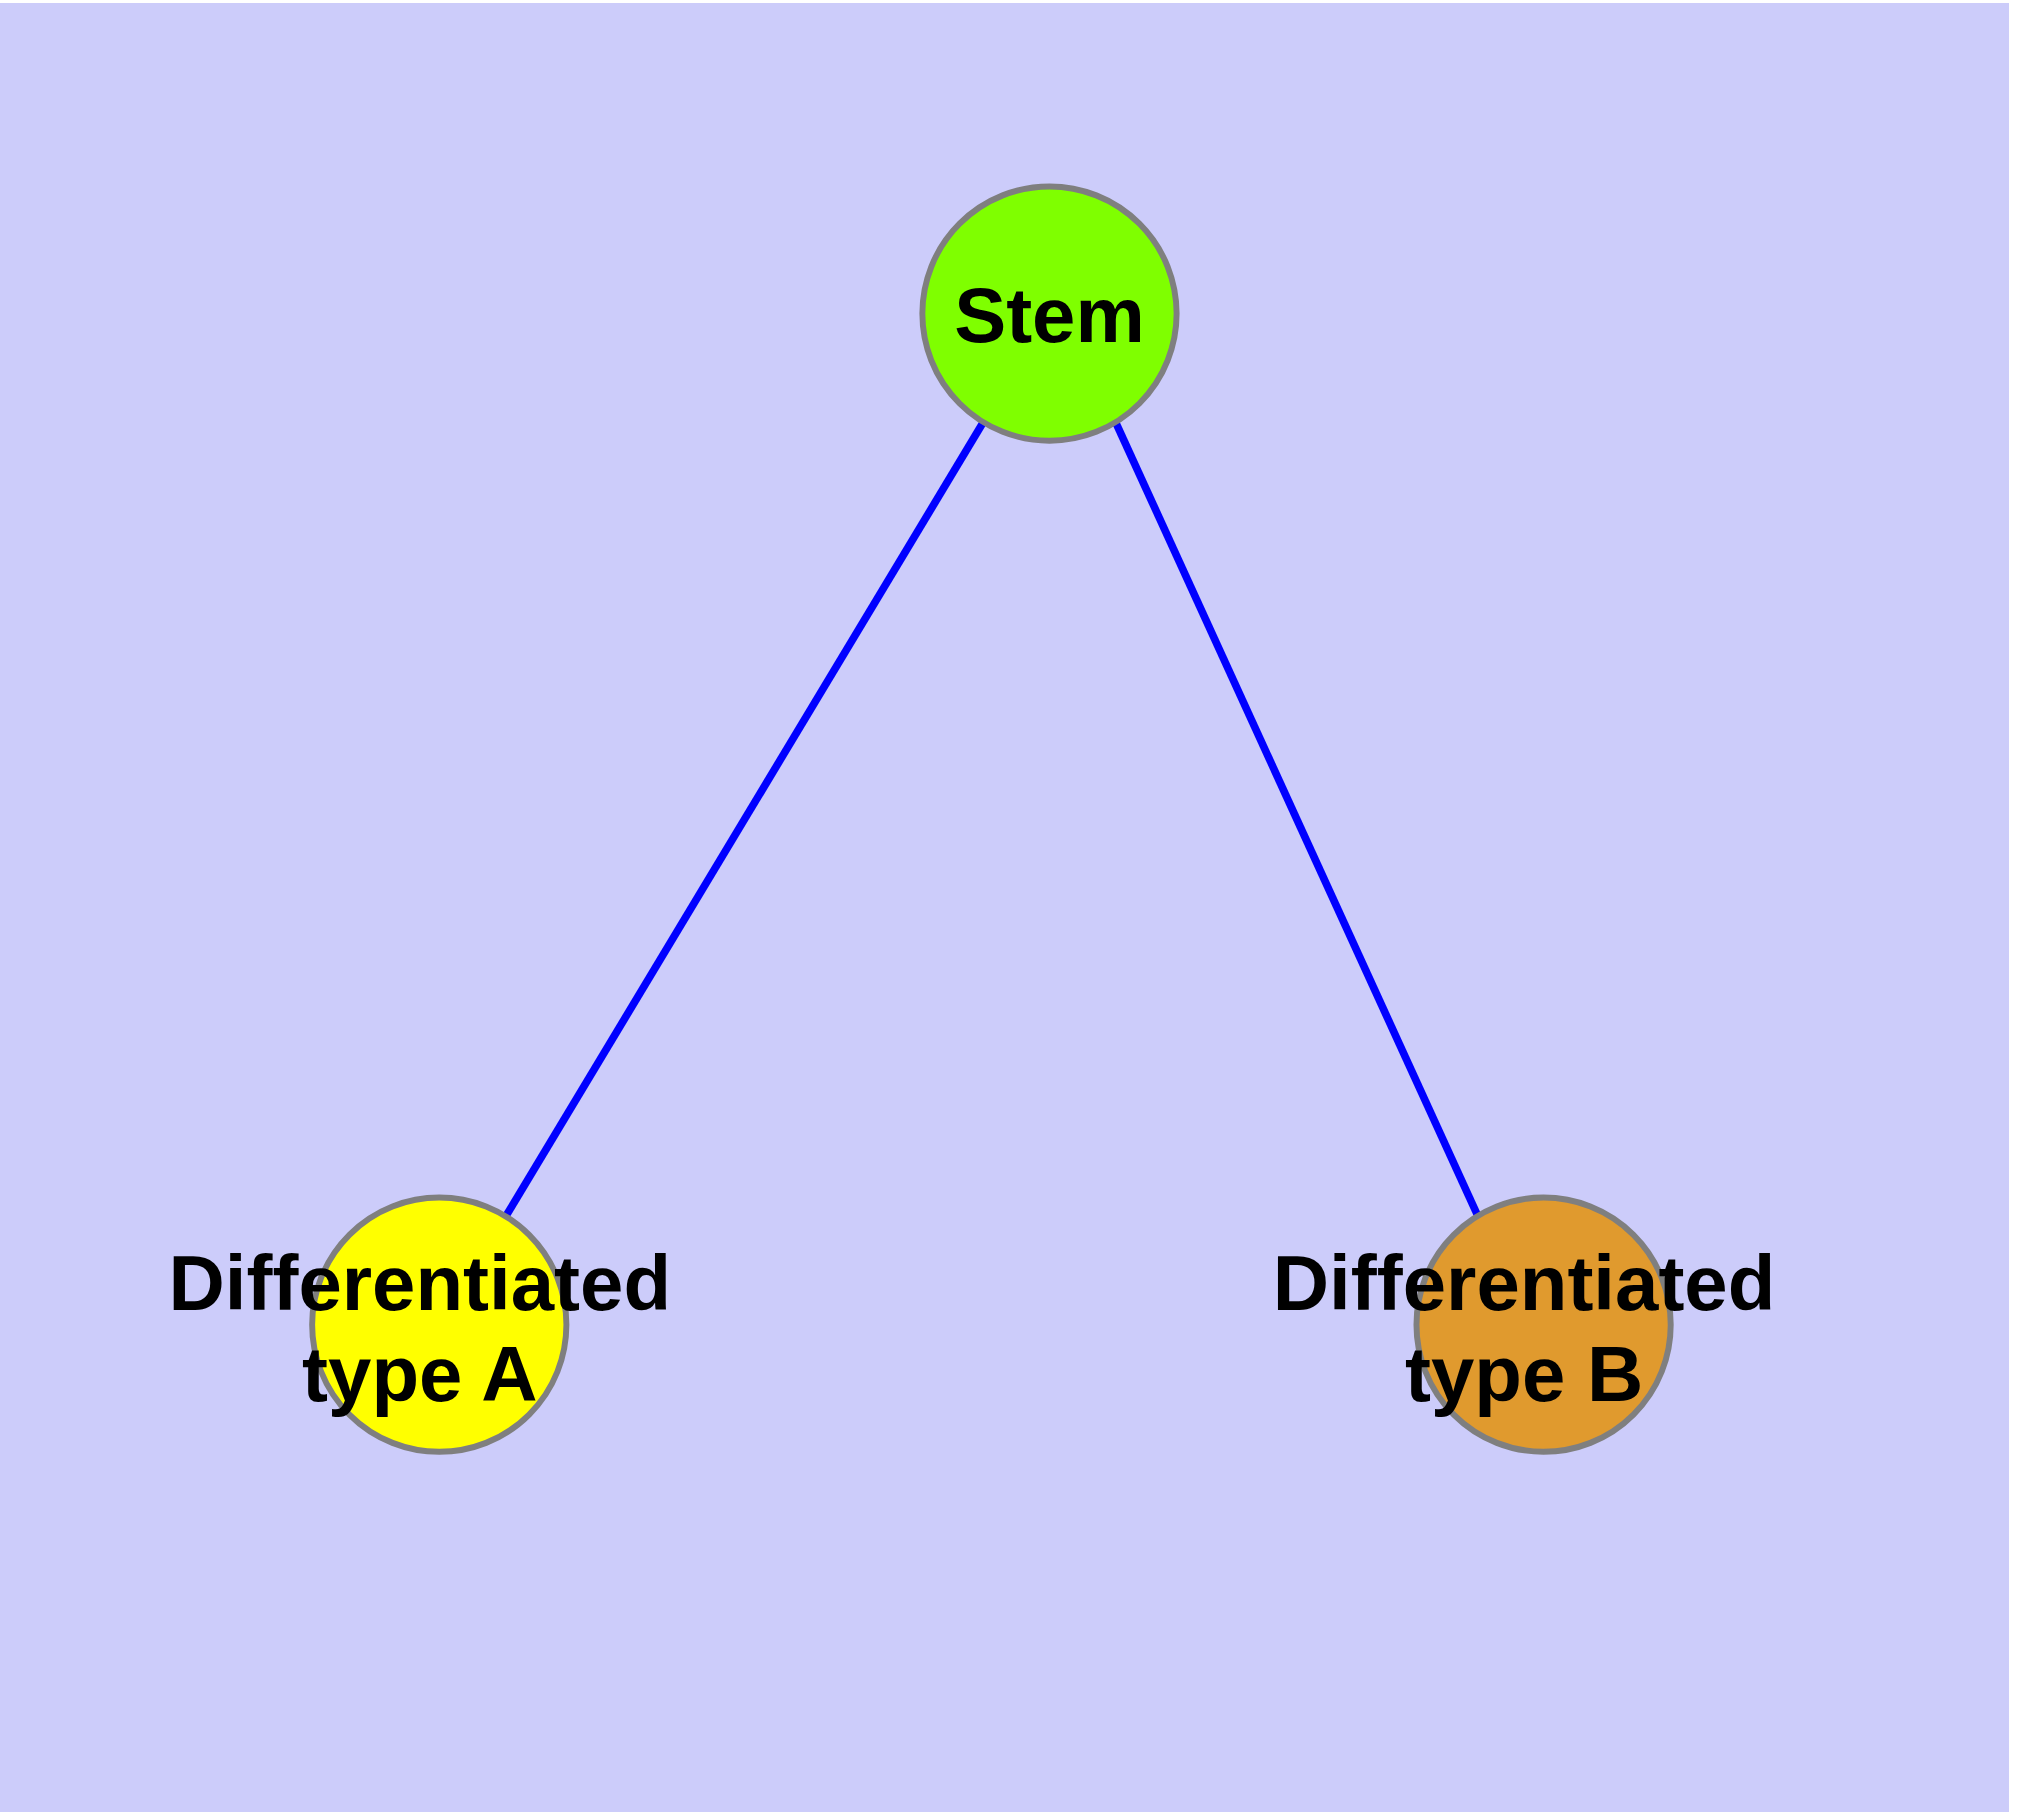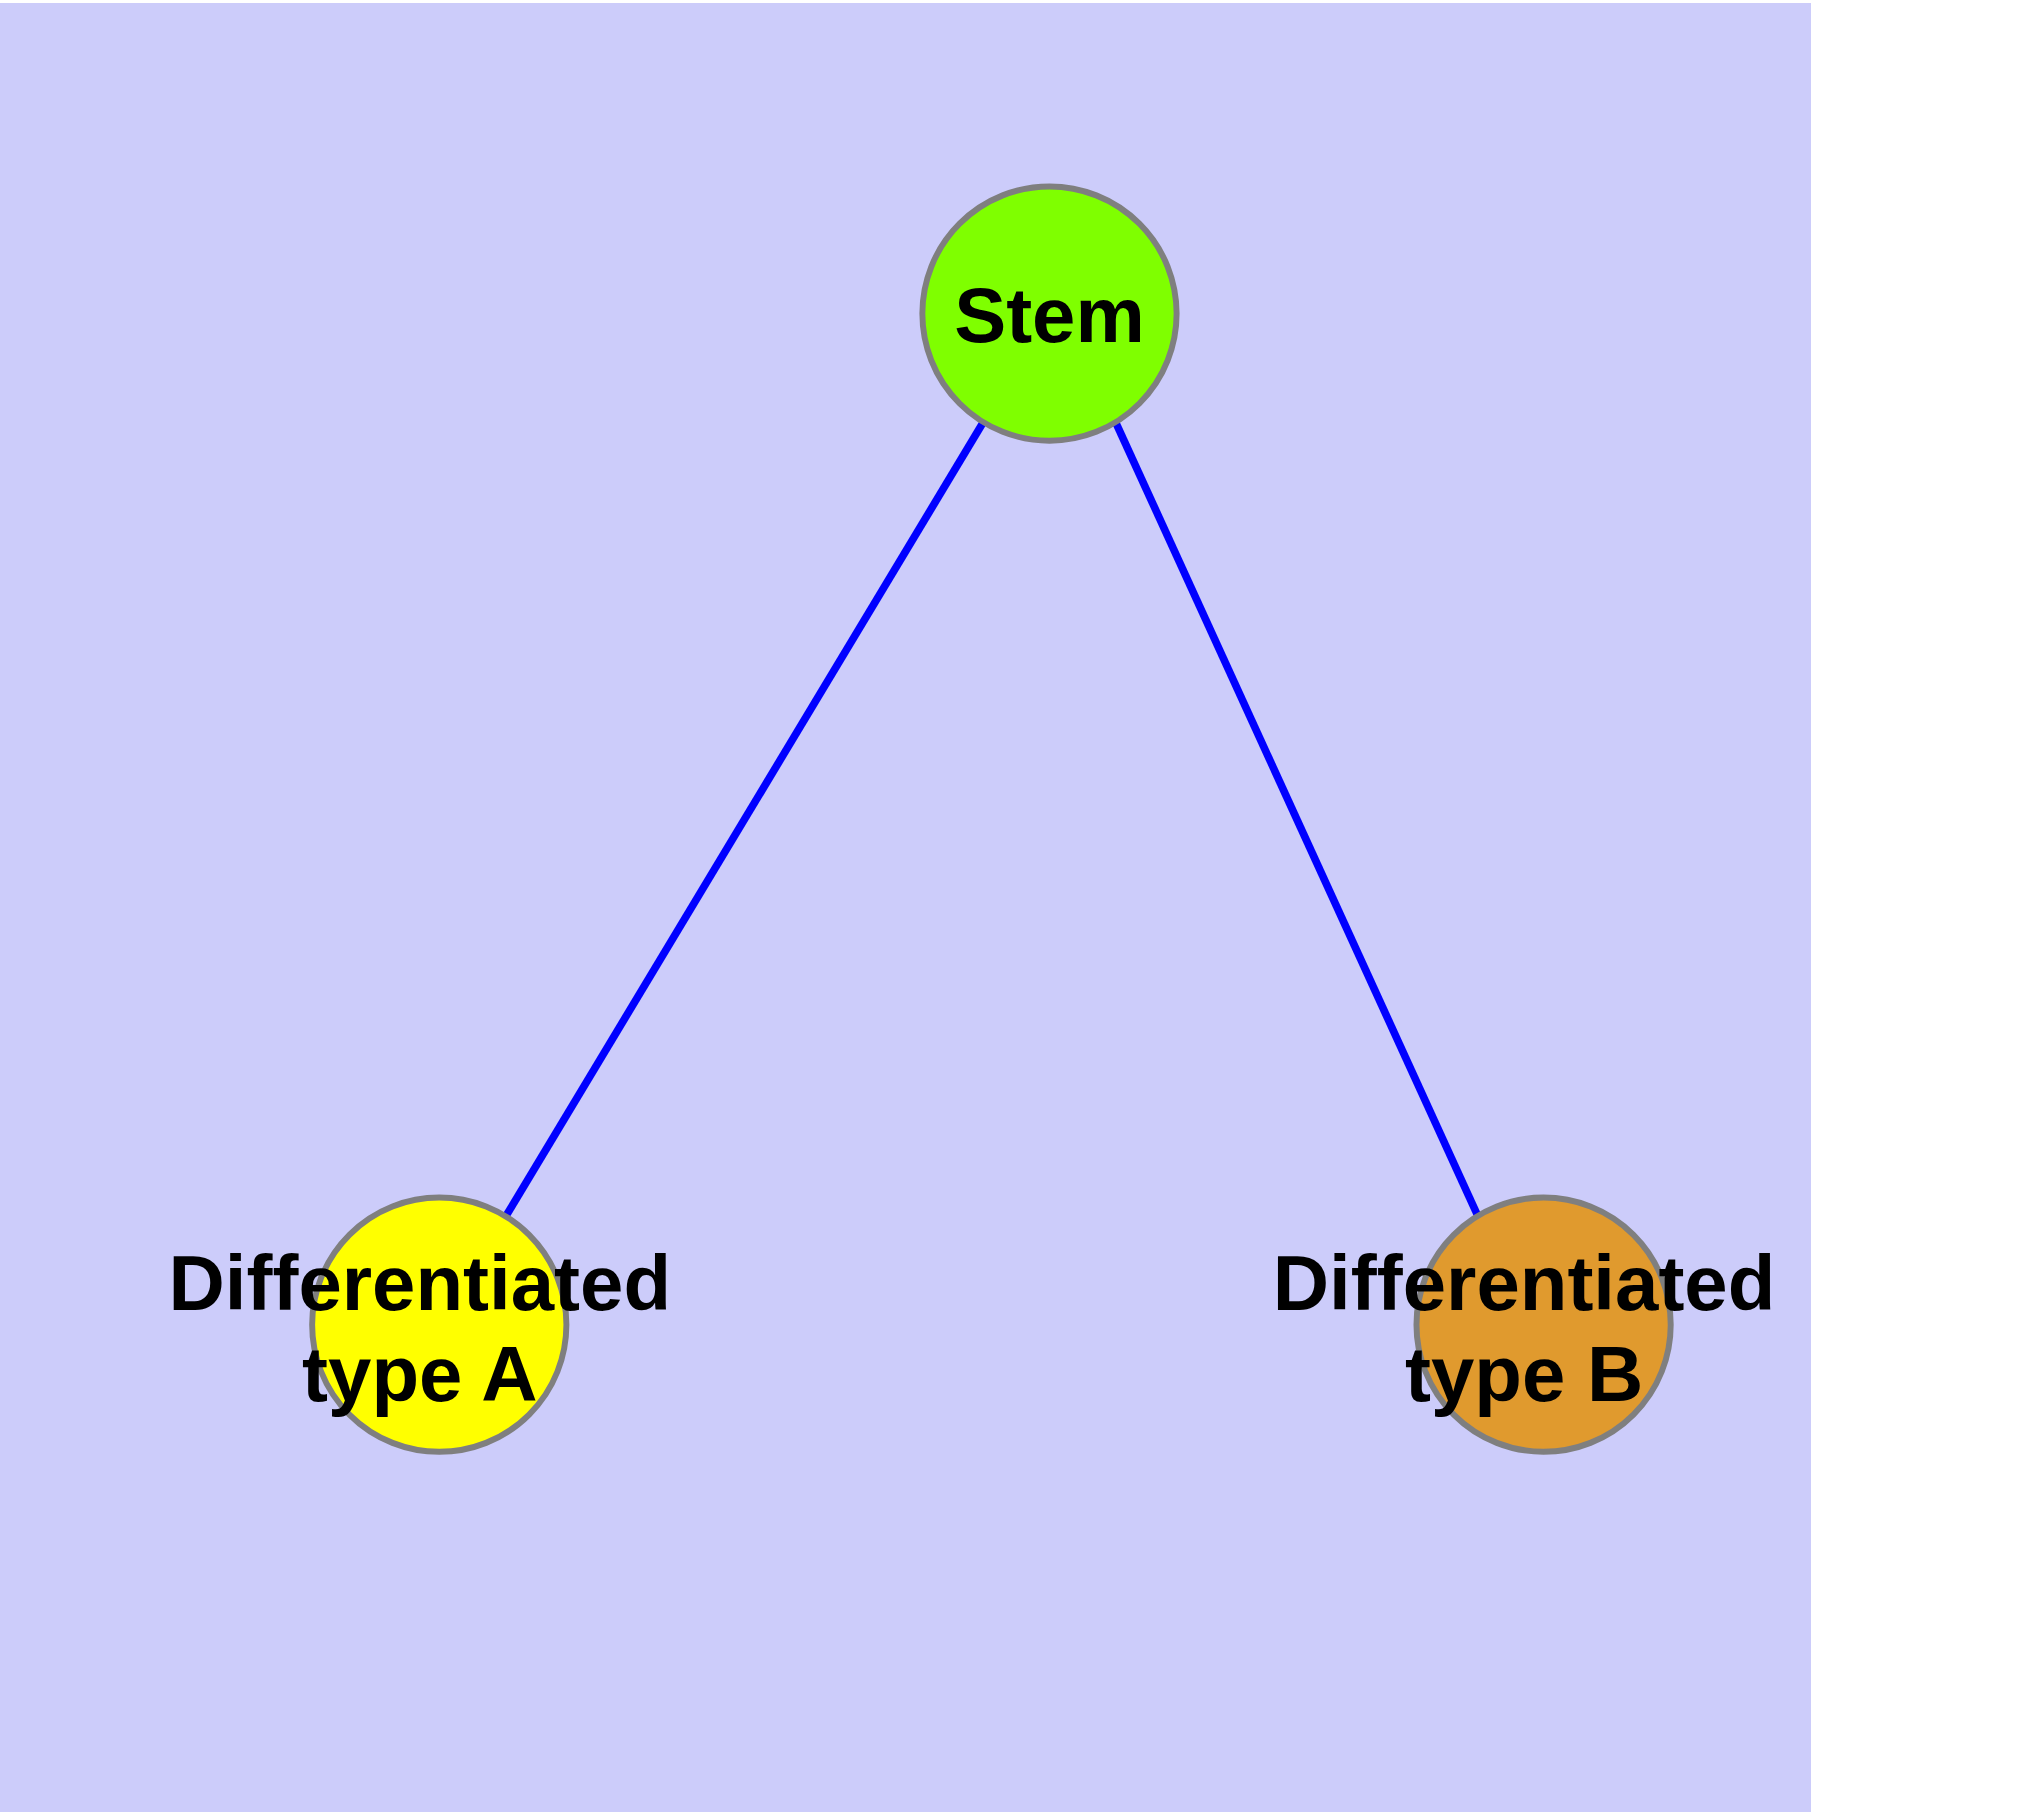--- a/index.html
+++ b/index.html
@@ -3,21 +3,21 @@
 <meta charset="utf-8">
 <title>Cell Differentiation Graph</title>
 <style>
   html, body {
     margin: 0;
     padding: 0;
     background: #ffffff;
   }
   #canvas {
     position: relative;
-    width: 1811px;
+    width: 2009px;
     height: 1812px;
     overflow: hidden;
     background: #ffffff;
     font-family: "Liberation Sans", sans-serif;
   }
   #plot-area {
     position: absolute;
     left: 0;
     top: 3.4px;
     width: 2021px;

